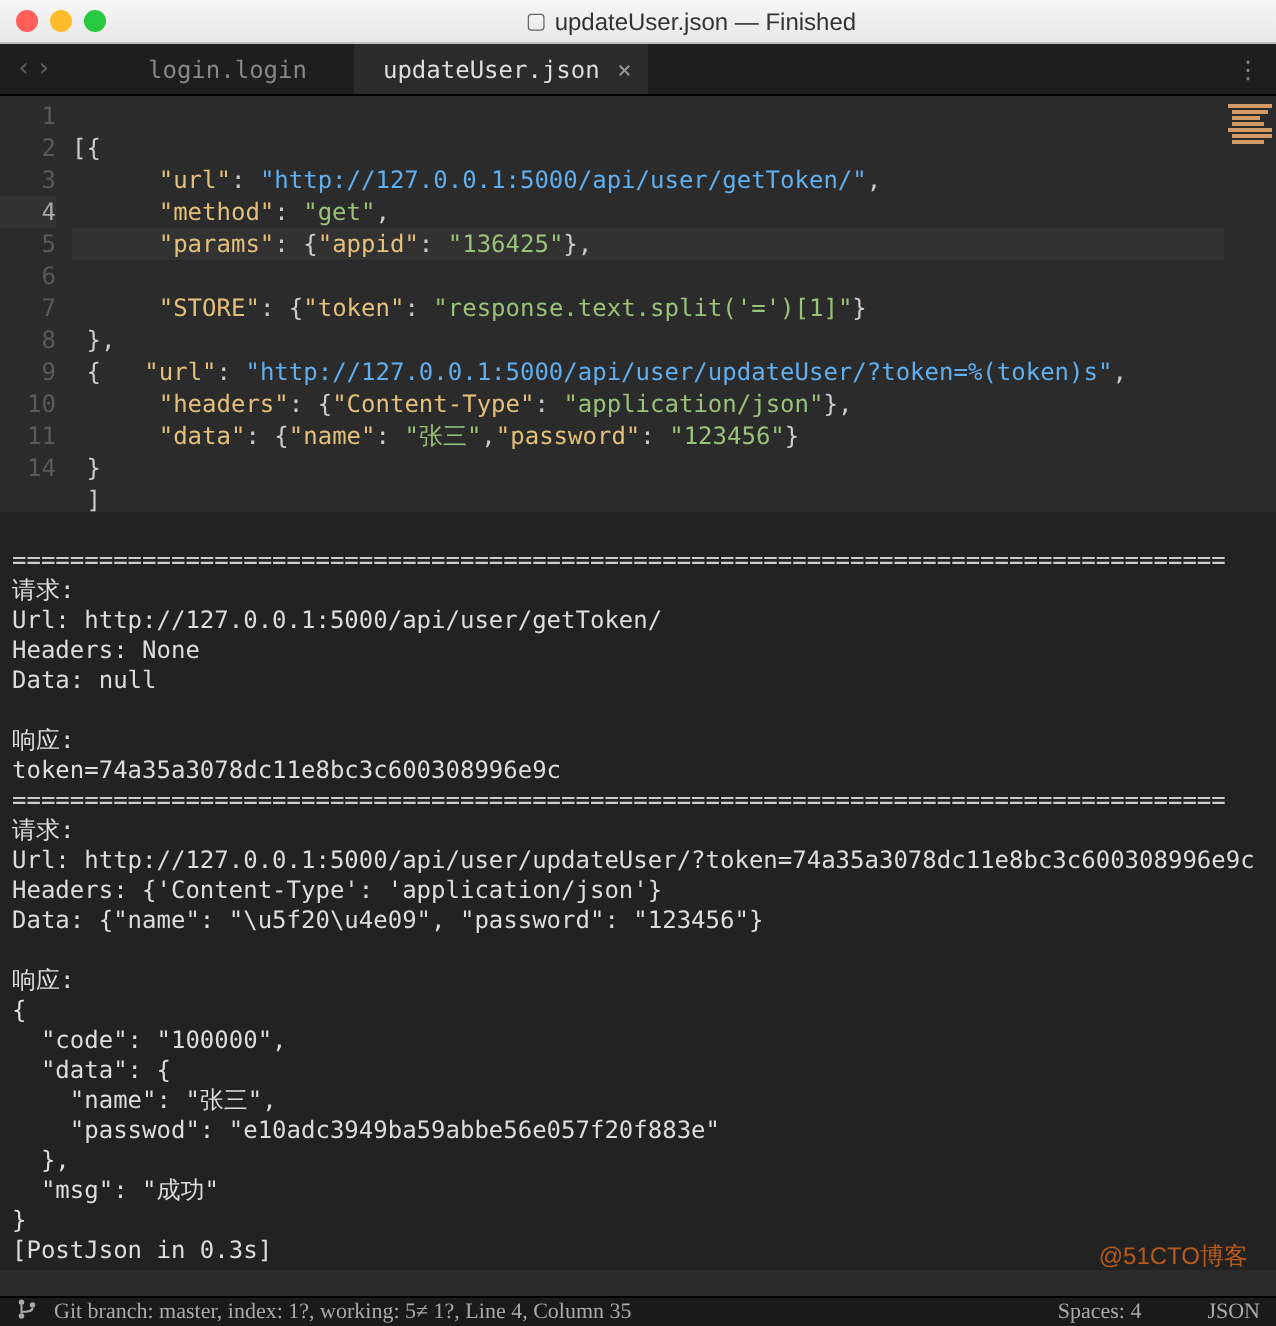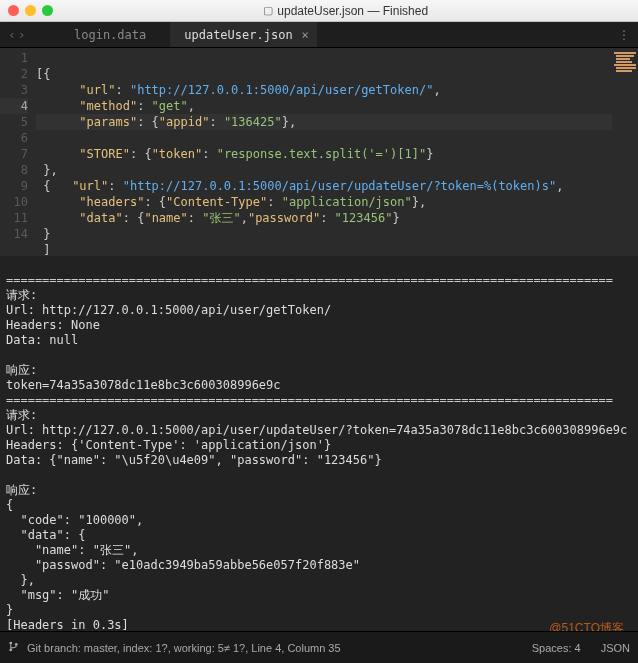--- a/index.html
+++ b/index.html
@@ -102,32 +102,32 @@
   overflow:hidden;
 }
 .hr { letter-spacing:0; color:#ccc; overflow:hidden; white-space:nowrap;}
 
 
 .statusbar {
   position:absolute;
   bottom:0;
   left:0;
   right:0;
-  height:32px;
+  height:15px;
   background:#1a1a1a;
   color:#aaa;
   font-size:11px;
   display:flex;
   align-items:center;
   padding:0 8px;
   gap:8px;
-  font-family: Liberation Sans, sans-serif;
+  font-family: Liberation Serif, serif;
   border-top:1px solid #000;
 }
-.statusbar .right { margin-left:auto; display:flex; gap:20px;}
+.statusbar .right { margin-left:auto; display:flex; gap:33px;}
 .statusbar .icon { display:inline-block; }
 
 .watermark {
   position:absolute;
   right:14px;
   bottom:26px;
   color:#f97316;
   font-size:12px;
   opacity:0.7;
   font-family:-apple-system, sans-serif;
@@ -147,21 +147,21 @@
     <span><span>updateUser.json</span> — <span>Finished</span></span>
   </div>
 </div>
 
 <div class="tabbar">
   <div class="tab-nav">
     <span>‹</span>
     <span>›</span>
   </div>
   <div class="tab">
-    <span>login.data</span>
+    <span>login.login</span>
   </div>
   <div class="tab active">
     <span>updateUser.json</span>
     <span class="close">×</span>
   </div>
   <div class="tab-overflow">⋮</div>
 </div>
 
 <div class="editor">
   <div class="gutter">
@@ -226,21 +226,21 @@
 <span> </span>
 <span>响应:</span>
 <span>{
   "code": "100000",
   "data": {
     "name": "张三",
     "passwod": "e10adc3949ba59abbe56e057f20f883e"
   },
   "msg": "成功"
 }</span>
-<span>[Headers in 0.3s]</span>
+<span>[PostJson in 0.3s]</span>
 </div>
 
 <div class="watermark">@51CTO博客</div>
 
 <div class="statusbar">
   <span class="icon">
     <svg width="11" height="11" viewBox="0 0 16 16" fill="#aaa">
         <circle cx="4" cy="3" r="2"></circle>
         <circle cx="4" cy="13" r="2"></circle>
         <circle cx="12" cy="5" r="2"></circle>

